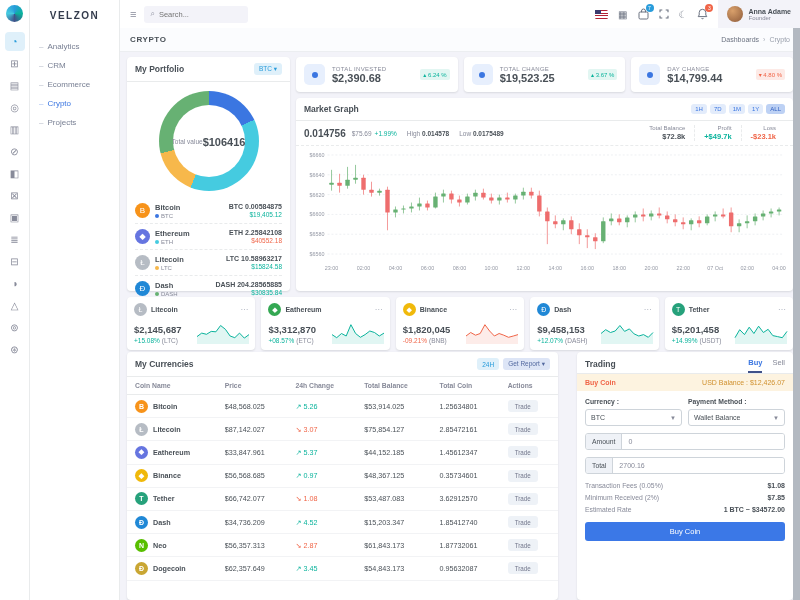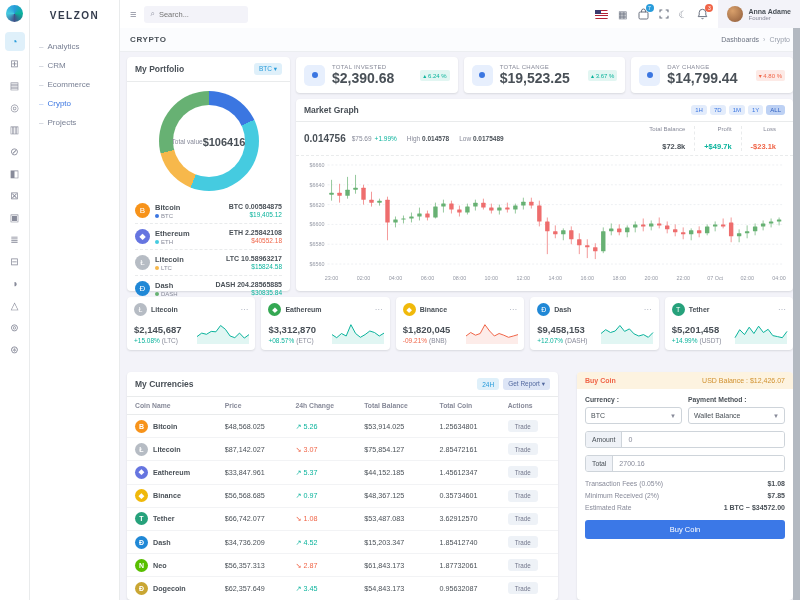--- a/index.html
+++ b/index.html
@@ -74,55 +74,55 @@
   .pcoin-right { margin-left:auto; text-align:right; }
   .pcoin-amt { font-size:7px; font-weight:bold; color:#495057; }
   .pcoin-val { font-size:6.5px; margin-top:1px; }
 
   .right-col { flex:1; min-width:0; display:flex; flex-direction:column; gap:6px; }
   .stats-row { display:flex; gap:6px; flex:none; }
   .stat-card { flex:1; display:flex; align-items:center; gap:7px; padding:7px 8px; }
   .stat-icon { width:21px; height:21px; border-radius:5px; background:#e7effd; display:flex; align-items:center; justify-content:center; flex:none; }
   .stat-dot { width:5px; height:5px; border:3px solid #3b76e1; border-radius:50%; background:#fff; }
   .stat-label { font-size:6px; color:#878a99; letter-spacing:.3px; }
-  .stat-value { font-size:14px; font-weight:bold; color:#495057; margin-top:0; }
+  .stat-value { font-size:11px; font-weight:bold; color:#495057; margin-top:0; }
   .stat-badge { margin-left:auto; font-size:6px; padding:2px 3px; border-radius:2px; }
   .b-up { background:#e2f6f2; color:#0ab39c; }
   .b-down { background:#fdeae6; color:#f06548; }
 
   .market { flex:1; min-height:0; display:flex; flex-direction:column; }
   .ranges { display:flex; gap:3px; }
   .range-btn { font-size:6px; padding:2px 4px; border-radius:3px; background:#e3ecfb; color:#3b76e1; border:0; cursor:pointer; font-family:inherit; }
   .range-btn.active { background:#bdd1f4; color:#2f5fc0; }
   .market-info { display:flex; align-items:center; padding:4px 8px; border-bottom:1px dashed #e9ebec; }
   .m-price { font-size:10px; font-weight:bold; color:#495057; margin-right:6px; }
   .m-usd { font-size:6.5px; color:#878a99; }
   .m-chg { font-size:6.5px; color:#0ab39c; margin-left:3px; }
   .m-hl { font-size:6.5px; color:#878a99; margin-left:10px; }
   .m-hl b { color:#495057; }
   .m-tot { margin-left:auto; display:flex; }
   .m-tot-col { text-align:right; padding:0 9px; border-left:1px dashed #e9ebec; }
   .m-tot-col:first-child { border-left:0; }
   .m-tot-label { font-size:6px; color:#878a99; }
-  .m-tot-val { font-size:7.5px; font-weight:bold; margin-top:10px; color:#495057; }
+  .m-tot-val { font-size:7.5px; font-weight:bold; margin-top:1px; color:#495057; }
   .chart-wrap { flex:1; padding:2px 4px 2px; }
   svg text { font-family:"Liberation Sans",sans-serif; }
 
   .coins-row { display:flex; gap:6px; margin-top:6px; flex:none; }
   .coin-card { flex:1; min-width:0; padding:6px 7px; position:relative; }
   .coin-head { display:flex; align-items:center; gap:4px; }
   .coin-icon { width:13px; height:13px; border-radius:50%; color:#fff; font-size:7px; display:flex; align-items:center; justify-content:center; flex:none; }
   .coin-name { font-size:7px; font-weight:bold; color:#495057; }
   .coin-menu { margin-left:auto; color:#b0b5c1; font-size:8px; cursor:pointer; }
   .coin-value { font-size:9.5px; font-weight:bold; color:#495057; margin-top:8px; }
   .coin-chg { font-size:6.5px; margin-top:2px; }
   .coin-chg .tick { color:#878a99; margin-left:2px; }
   .coin-spark { position:absolute; right:5px; bottom:5px; }
 
-  .row3 { display:flex; gap:19px; margin-top:22px; flex:1; min-height:0; }
+  .row3 { display:flex; gap:19px; margin-top:2px; flex:1; min-height:0; }
   .currencies { flex:1; min-width:0; display:flex; flex-direction:column; overflow:hidden; }
   .cur-actions { display:flex; gap:4px; }
   table { width:100%; border-collapse:collapse; }
   th { font-size:6.8px; color:#878a99; font-weight:bold; text-align:left; padding:5px 8px; border-bottom:1px solid #e9ebec; white-space:nowrap; }
   td { font-size:7.2px; color:#495057; padding:4.6px 8px; border-bottom:1px solid #f2f3f5; white-space:nowrap; }
   .t-coin { display:flex; align-items:center; gap:5px; font-weight:bold; }
   .t-icon { width:13px; height:13px; border-radius:50%; color:#fff; font-size:7px; display:flex; align-items:center; justify-content:center; flex:none; }
   .trade-btn { background:#eef2f7; color:#74788d; border:0; font-size:6.3px; padding:2.5px 7px; border-radius:3px; cursor:pointer; font-family:inherit; }
   .up { color:#0ab39c; } .down { color:#f06548; }
 
@@ -721,20 +721,27 @@
                   <td class="up">↗ 3.45</td>
                   <td>$54,843.173</td>
                   <td>0.95632087</td>
                   <td><button class="trade-btn">Trade</button></td>
                 </tr>
               </tbody>
           </table>
         </div>
 
         <div class="card trading">
+          <div class="card-header" style="padding-bottom:0;">
+            <span class="card-title" style="padding-bottom:4px;">Trading</span>
+            <span class="trade-tabs">
+              <span class="trade-tab active">Buy</span>
+              <span class="trade-tab">Sell</span>
+            </span>
+          </div>
           <div class="buy-strip">
             <span class="l">Buy Coin</span>
             <span class="r">USD Balance : $12,426.07</span>
           </div>
           <div class="t-form">
             <div class="t-labels">
               <div>Currency :</div>
               <div>Payment Method :</div>
             </div>
             <div class="t-selects">

